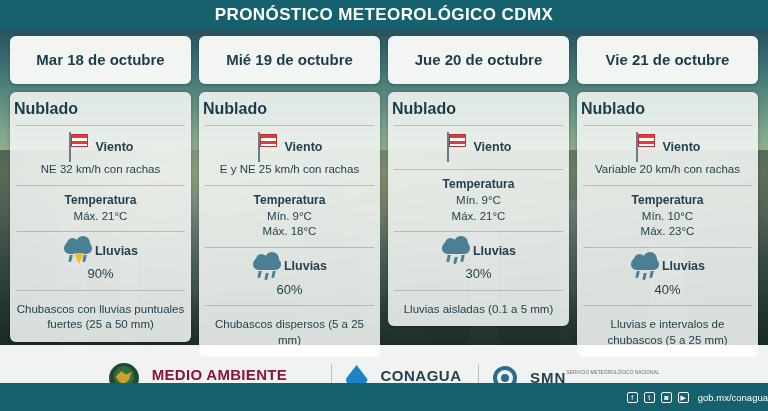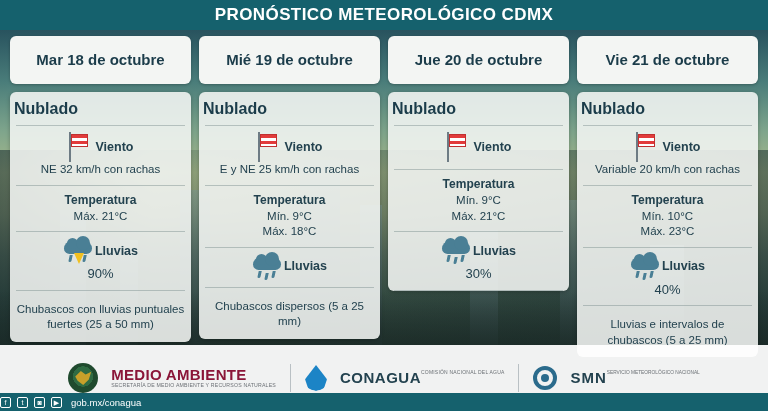--- a/index.html
+++ b/index.html
@@ -144,37 +144,37 @@
     background: #c8a02a; clip-path: polygon(0 40%, 35% 0, 65% 25%, 100% 5%, 85% 60%, 50% 100%, 15% 70%);
   }
   .ma-text { display: flex; flex-direction: column; line-height: 1.05; }
   .ma-title { font-size: 15px; font-weight: bold; color: #8a1538; letter-spacing: .3px; }
   .ma-sub { font-size: 5.2px; color: #6b7075; letter-spacing: .2px; }
   .drop-logo {
     width: 22px; height: 26px; background: #1c84c6;
     border-radius: 50% 50% 50% 50% / 62% 62% 38% 38%;
     clip-path: polygon(50% 0, 100% 55%, 85% 92%, 50% 100%, 15% 92%, 0 55%);
   }
-  .con-text { display: flex; line-height: 1.05; }
+  .con-text { display: flex; flex-direction: column; line-height: 1.05; }
   .con-title { font-size: 15px; font-weight: bold; color: #23424f; letter-spacing: .5px; }
   .con-sub { font-size: 5px; color: #6b7075; letter-spacing: .2px; }
   .gear {
     width: 24px; height: 24px; border-radius: 50%;
     border: 4px solid #2b6b8c; position: relative;
   }
   .gear::before {
     content:""; position:absolute; left:4px; top:4px; width:8px; height:8px; border-radius:50%; background:#2b6b8c;
   }
   .smn-text { display: flex; flex-direction: row; line-height: 1.05; }
   .smn-title { font-size: 15px; font-weight: bold; color: #23424f; letter-spacing: 1px; }
   .smn-sub { font-size: 4.8px; color: #6b7075; }
   .social {
-    position: absolute; bottom: 0; left: 0; right: 0; height: 18px;
+    position: absolute; bottom: 0; left: 0; right: 0; height: 28px;
     background: #15616d;
-    display: flex; align-items: center; justify-content: flex-start; gap: 6px;
+    display: flex; align-items: center; justify-content: flex-end; gap: 6px;
     color: #ffffff; font-size: 9.5px;
   }
   .sicon {
     width: 11px; height: 11px; border-radius: 2px;
     border: 1px solid #ffffff; display:inline-block;
     font-size: 7px; line-height: 9px; text-align: center; color:#fff;
   }
   .handle { margin-left: 3px; font-size: 9.5px; }
 </style>
 </head>
@@ -269,20 +269,21 @@
             <span class="cloud-icon">
               <span class="body"></span>
                 <span class="puff1"></span>
                 <span class="puff2"></span>
               <span class="drop d1"></span>
                 <span class="drop d2"></span>
                 <span class="drop d3"></span>
             </span>
             <span class="rain-label">Lluvias</span>
           </div>
+          <div class="rain-pct">60%</div>
         </div>
         <div class="divider"></div>
         <div class="summary">Chubascos dispersos (5 a 25 mm)</div>
       </div>
     </div>
 
     <div class="col">
       <div class="date-pill">Jue 20 de octubre</div>
       <div class="card">
         <div class="sky">Nublado</div>
@@ -311,20 +312,21 @@
                 <span class="puff2"></span>
               <span class="drop d1"></span>
                 <span class="drop d2"></span>
                 <span class="drop d3"></span>
             </span>
             <span class="rain-label">Lluvias</span>
           </div>
           <div class="rain-pct">30%</div>
         </div>
         <div class="divider"></div>
+        <div class="summary">Lluvias aisladas (0.1 a 5 mm)</div>
       </div>
     </div>
 
     <div class="col">
       <div class="date-pill">Vie 21 de octubre</div>
       <div class="card">
         <div class="sky">Nublado</div>
         <div class="divider"></div>
         <div class="block">
           <div class="wind-row">

